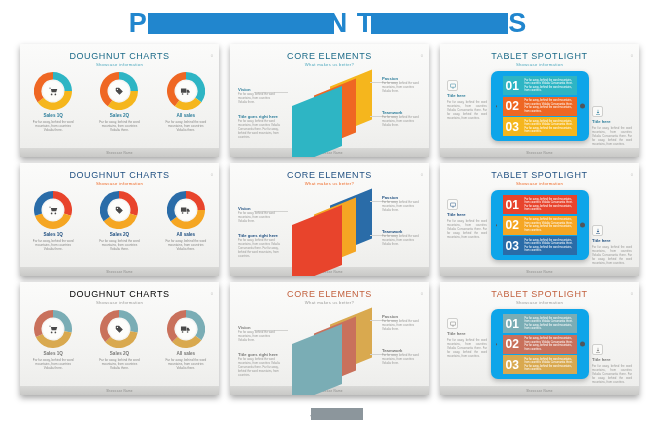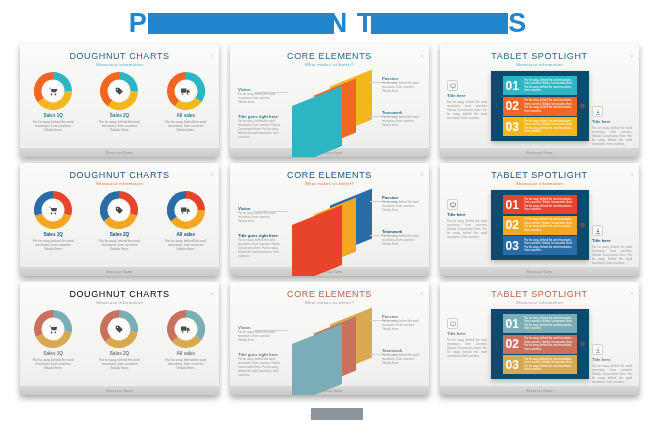--- a/index.html
+++ b/index.html
@@ -93,22 +93,22 @@
   .p-front { width: 50px; height: 60px; left: 4px; top: 22px; }
   .lead {
     position: absolute; background: #d2d2d0; height: 0.5px;
   }
   .ce-label { position: absolute; font-size: 4.2px; font-weight: bold; }
   .ce-body  { position: absolute; font-size: 2.8px; line-height: 1.4; color: #9a9a98; }
 
   
   .tablet {
     position: absolute; top: 27px; left: 50%; transform: translateX(-50%);
-    width: 98px; height: 70px; border-radius: 0;
-    background: #0c4a6e;
+    width: 98px; height: 70px; border-radius: 7px;
+    background: #0ea5e9;
     box-shadow: 0 2px 5px rgba(0,0,0,.25);
   }
   .tablet-screen {
     position: absolute; top: 5px; left: 12px; right: 12px; bottom: 5px;
     display: flex; flex-direction: column; gap: 1.5px;
   }
   .tab-home {
     position: absolute; right: 3.5px; top: 50%; transform: translateY(-50%);
     width: 5px; height: 5px; border-radius: 50%;
     background: #51565b;

